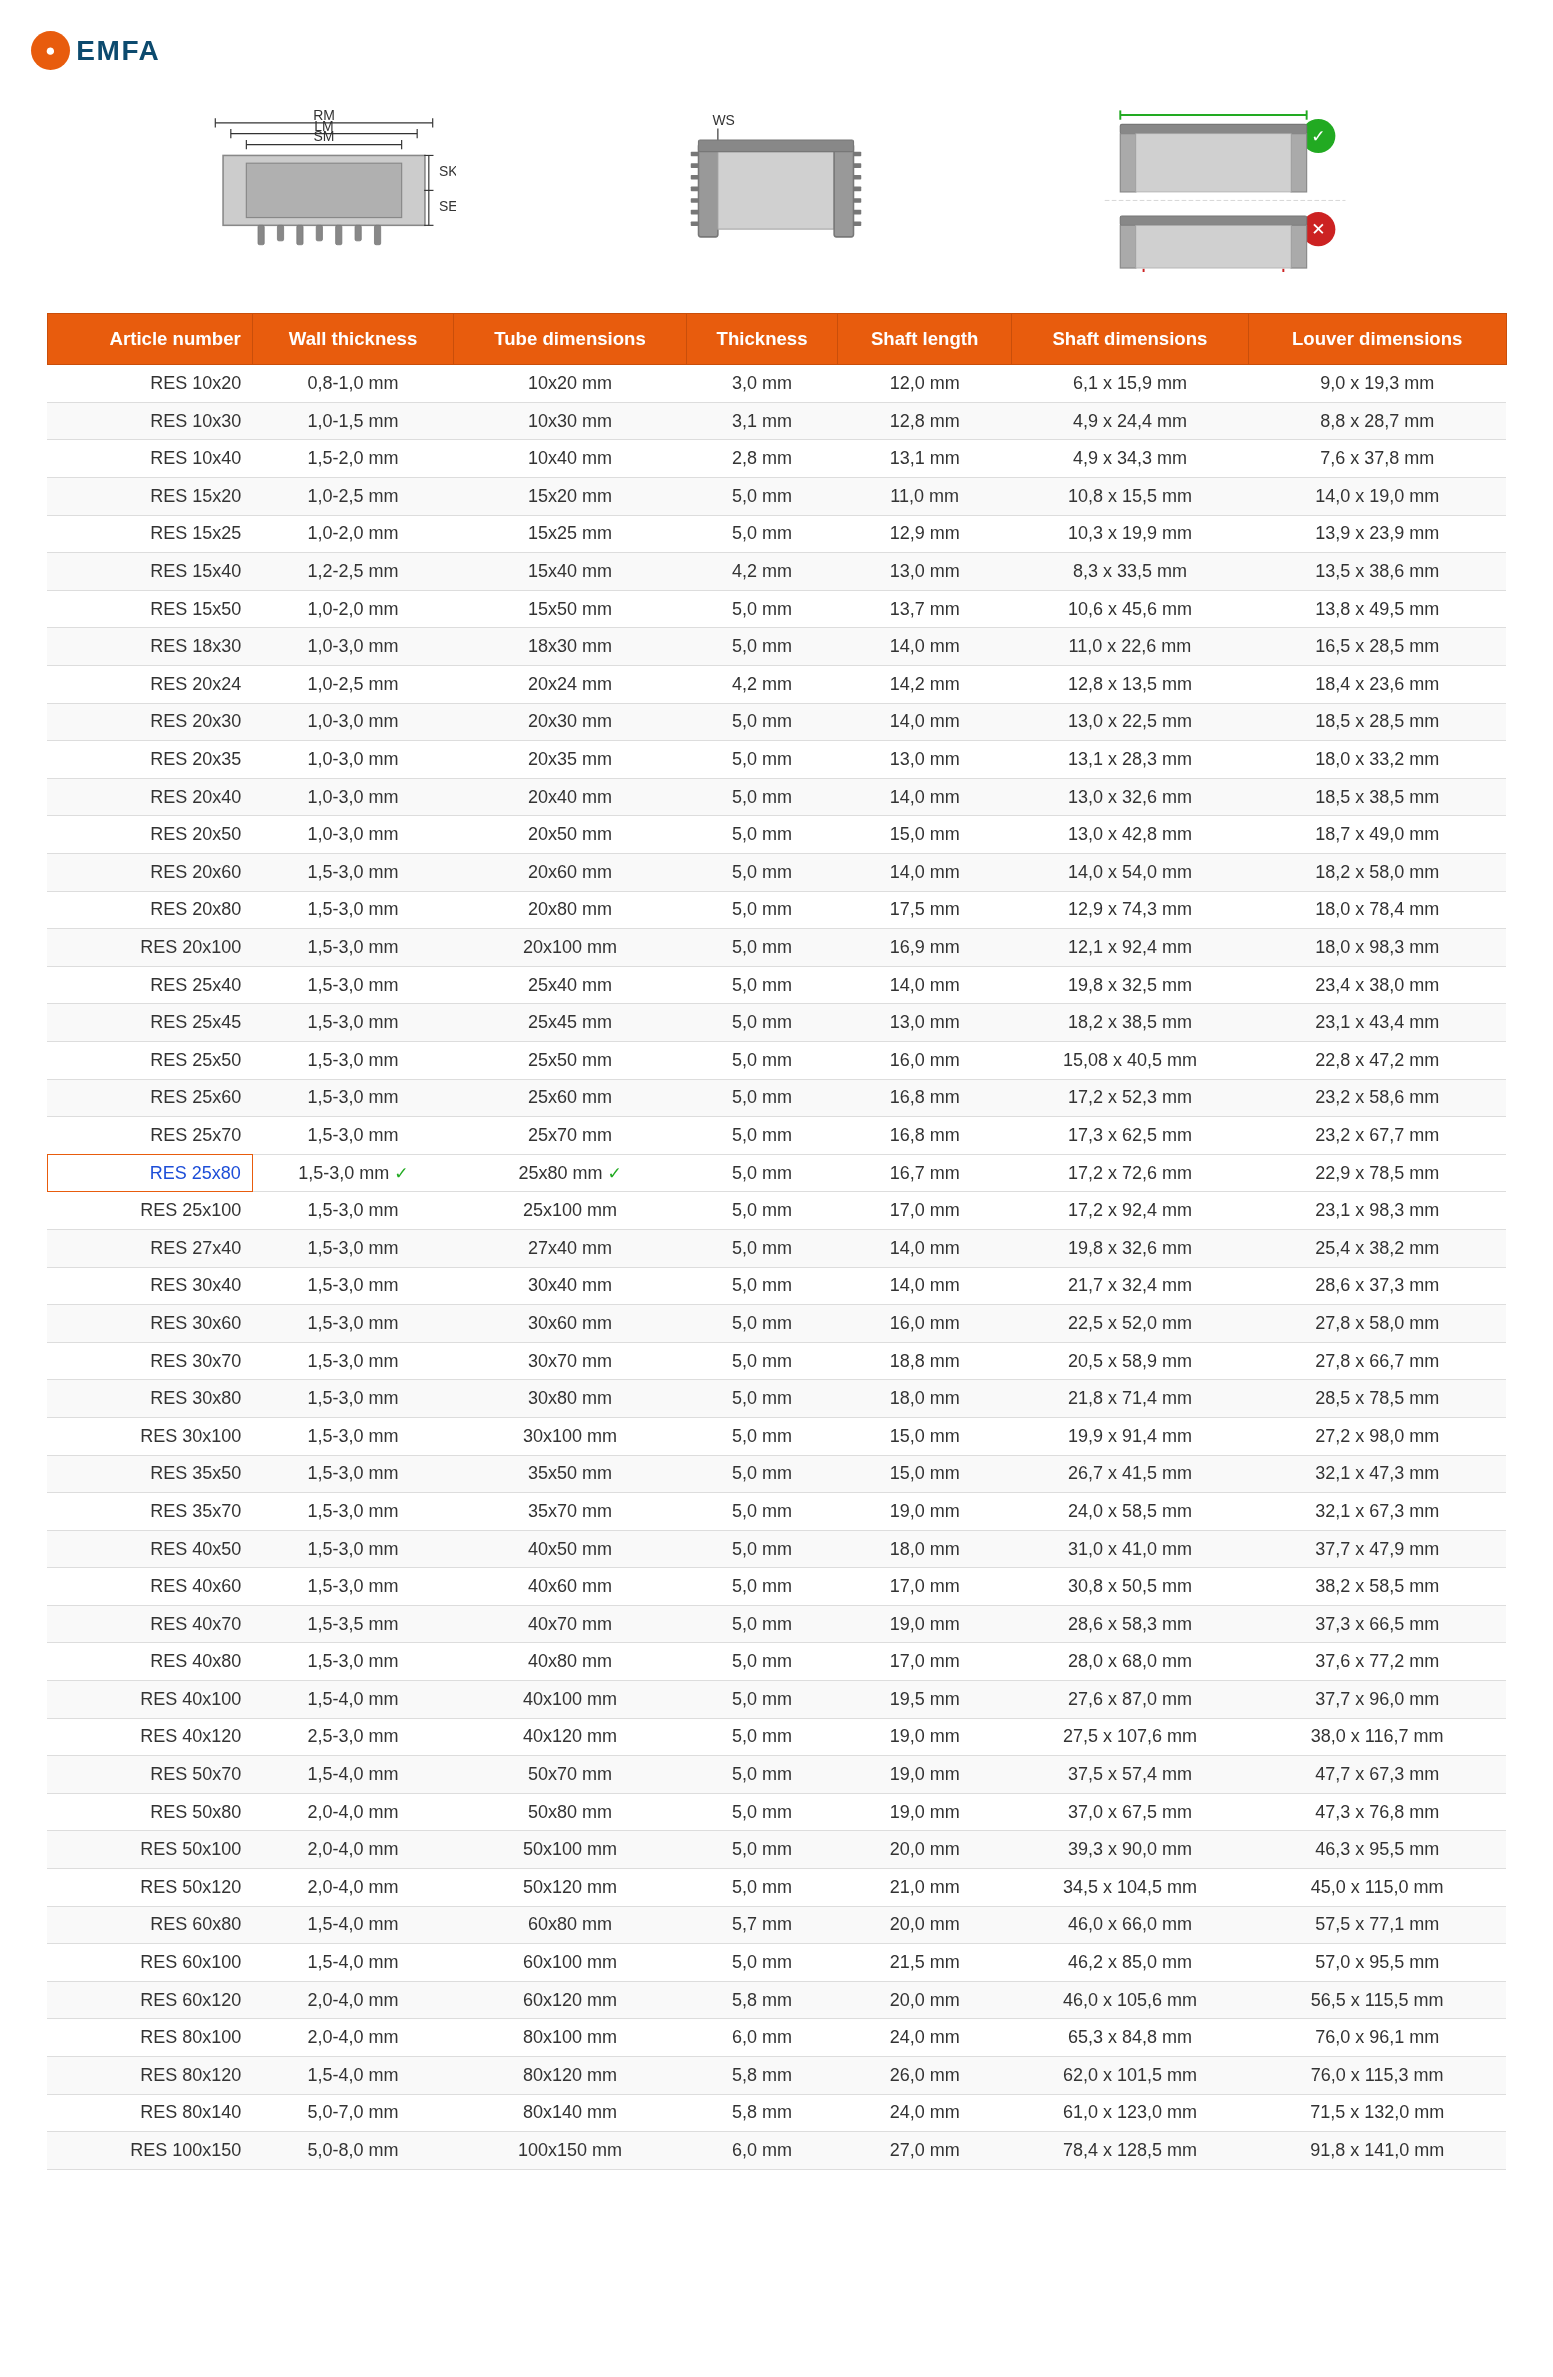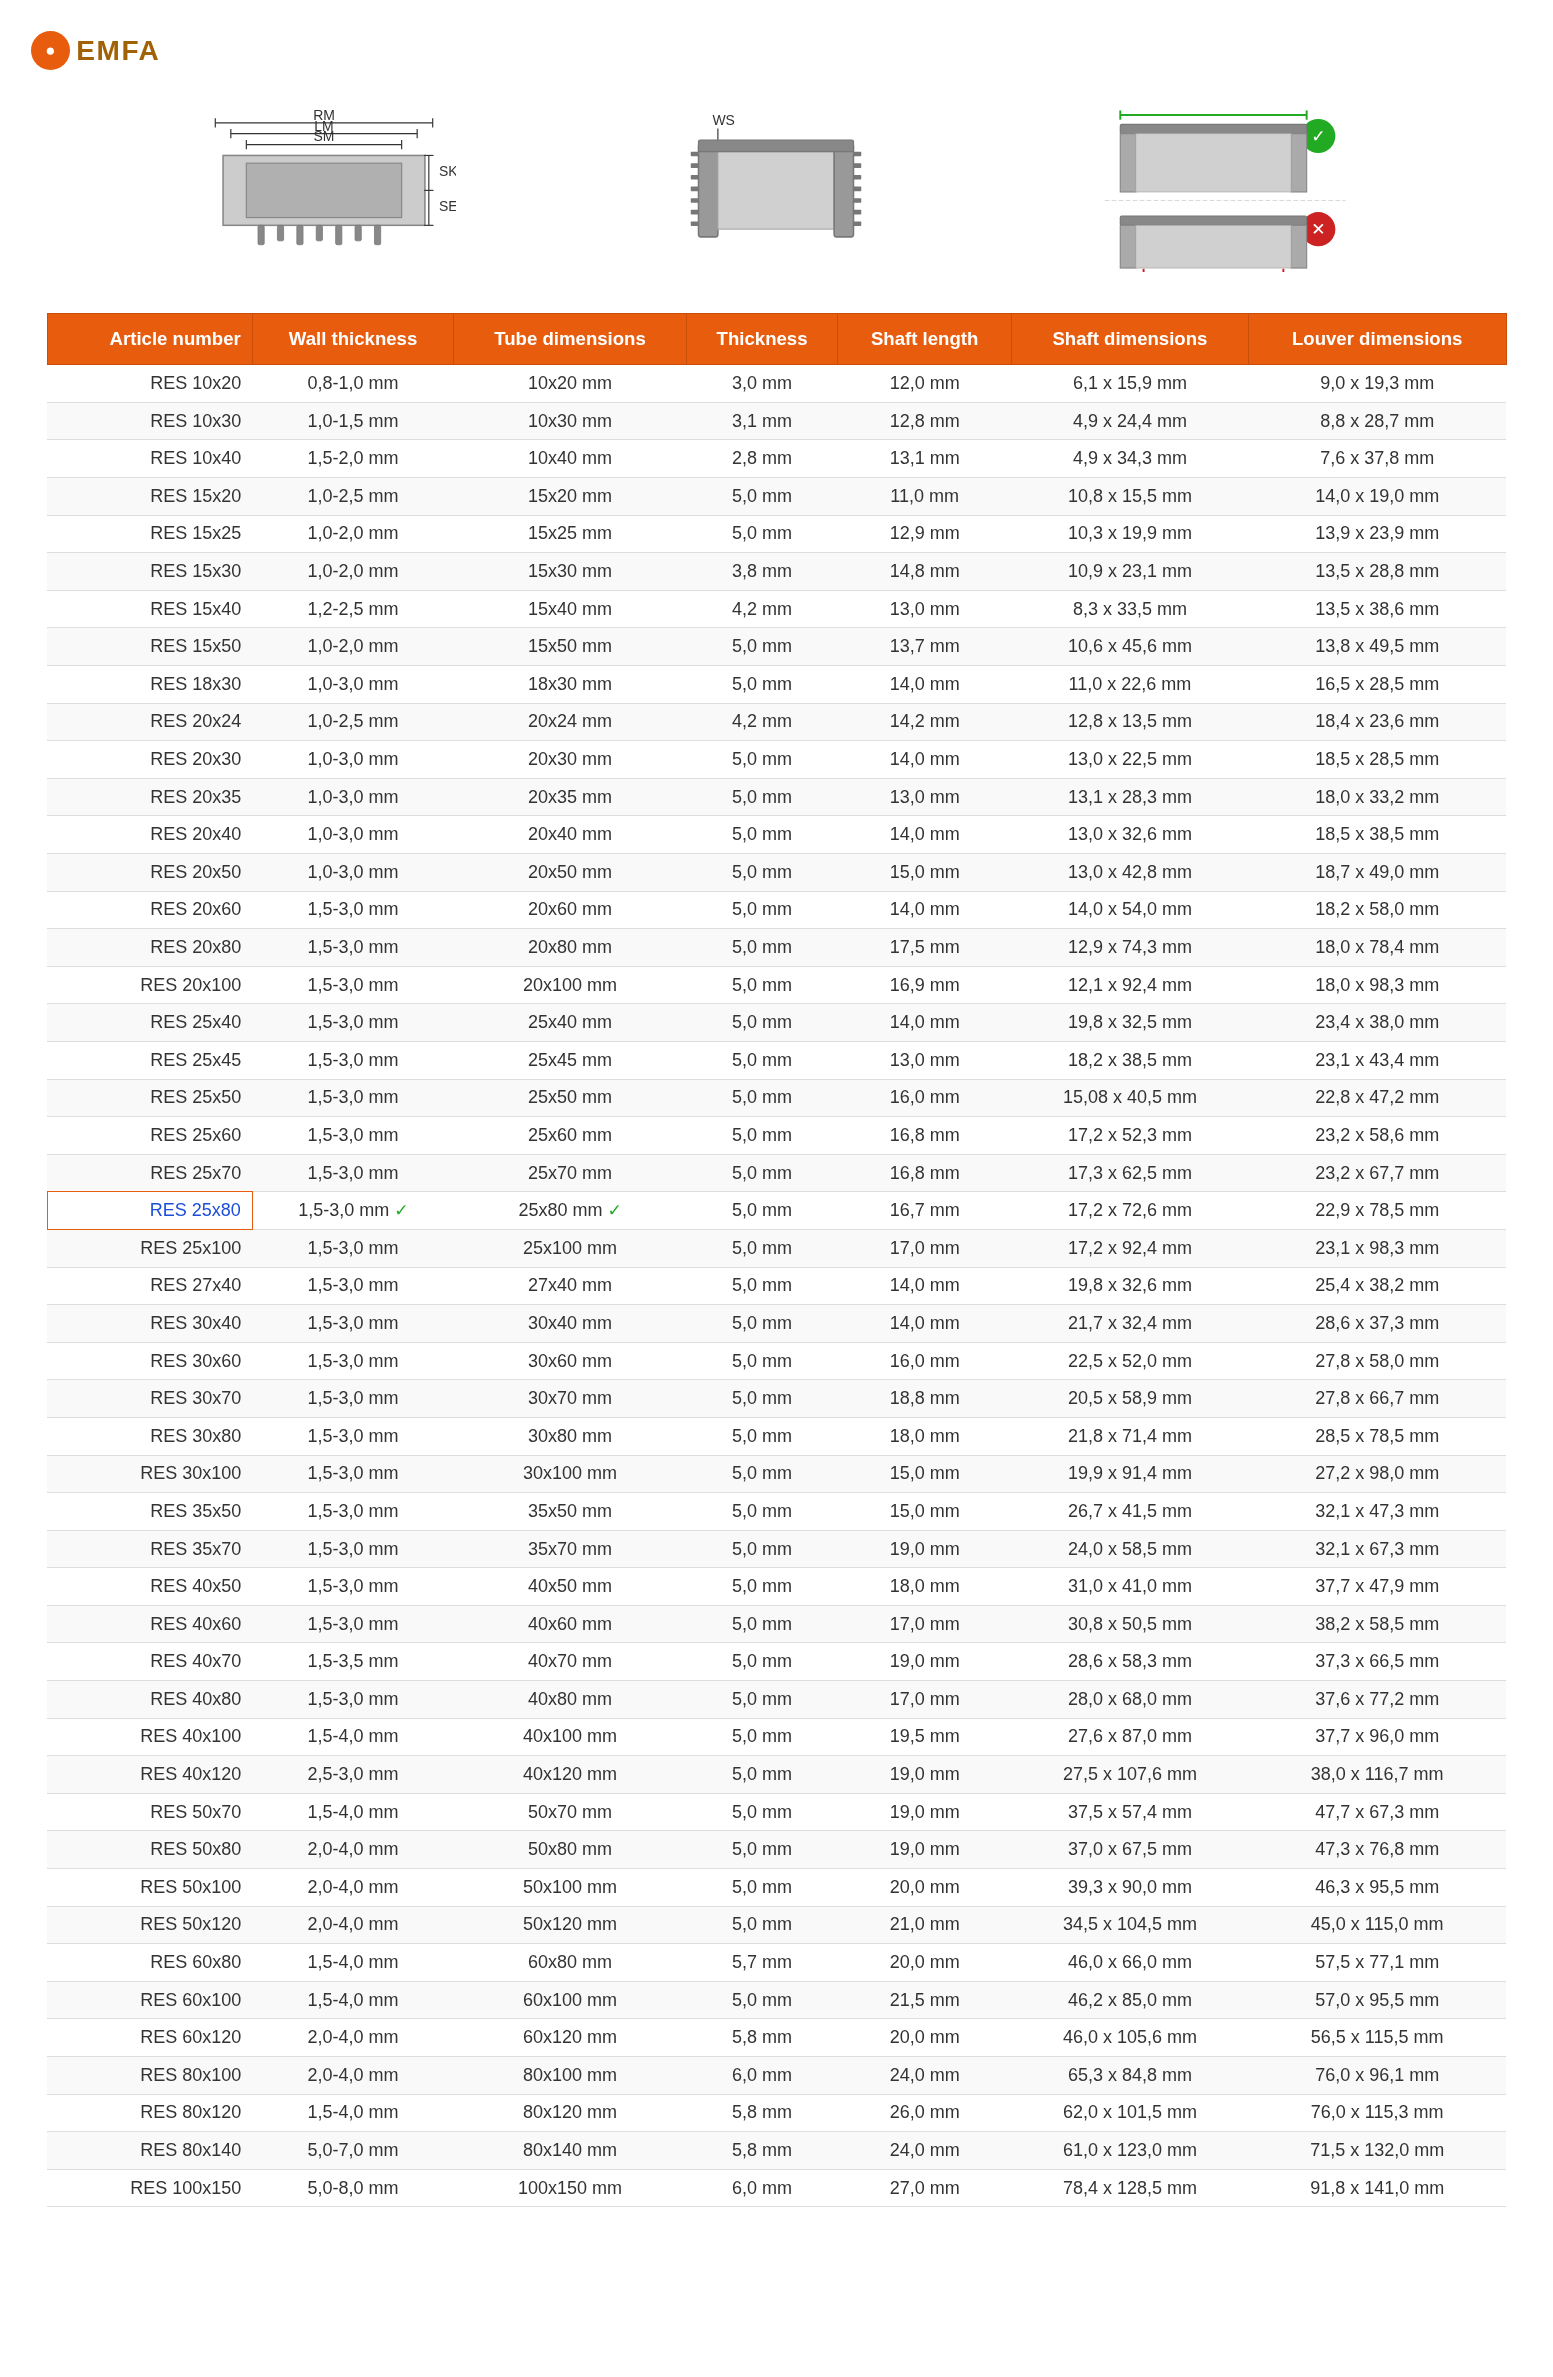--- a/index.html
+++ b/index.html
@@ -30,21 +30,21 @@
       display: flex;
       align-items: center;
       justify-content: center;
       color: white;
       font-size: 17px;
       font-weight: bold;
     }
     .logo-text {
       font-size: 28px;
       font-weight: 900;
-      color: #a16207;
+      color: #0c4a6e;
       letter-spacing: 1.6px;
     }
 
     
     .diagrams-section {
       display: flex;
       justify-content: space-around;
       align-items: flex-start;
       padding: 23px 47px;
       margin-bottom: 15.5px;
@@ -313,29 +313,20 @@
         <tr>
           <td>RES 15x25</td>
           <td>1,0-2,0 mm</td>
           <td>15x25 mm</td>
           <td>5,0 mm</td>
           <td>12,9 mm</td>
           <td>10,3 x 19,9 mm</td>
           <td>13,9 x 23,9 mm</td>
         </tr>
         <tr>
-          <td>RES 15x30</td>
-          <td>1,0-2,0 mm</td>
-          <td>15x30 mm</td>
-          <td>3,8 mm</td>
-          <td>14,8 mm</td>
-          <td>10,9 x 23,1 mm</td>
-          <td>13,5 x 28,8 mm</td>
-        </tr>
-        <tr>
           <td>RES 15x40</td>
           <td>1,2-2,5 mm</td>
           <td>15x40 mm</td>
           <td>4,2 mm</td>
           <td>13,0 mm</td>
           <td>8,3 x 33,5 mm</td>
           <td>13,5 x 38,6 mm</td>
         </tr>
         <tr>
           <td>RES 15x50</td>

